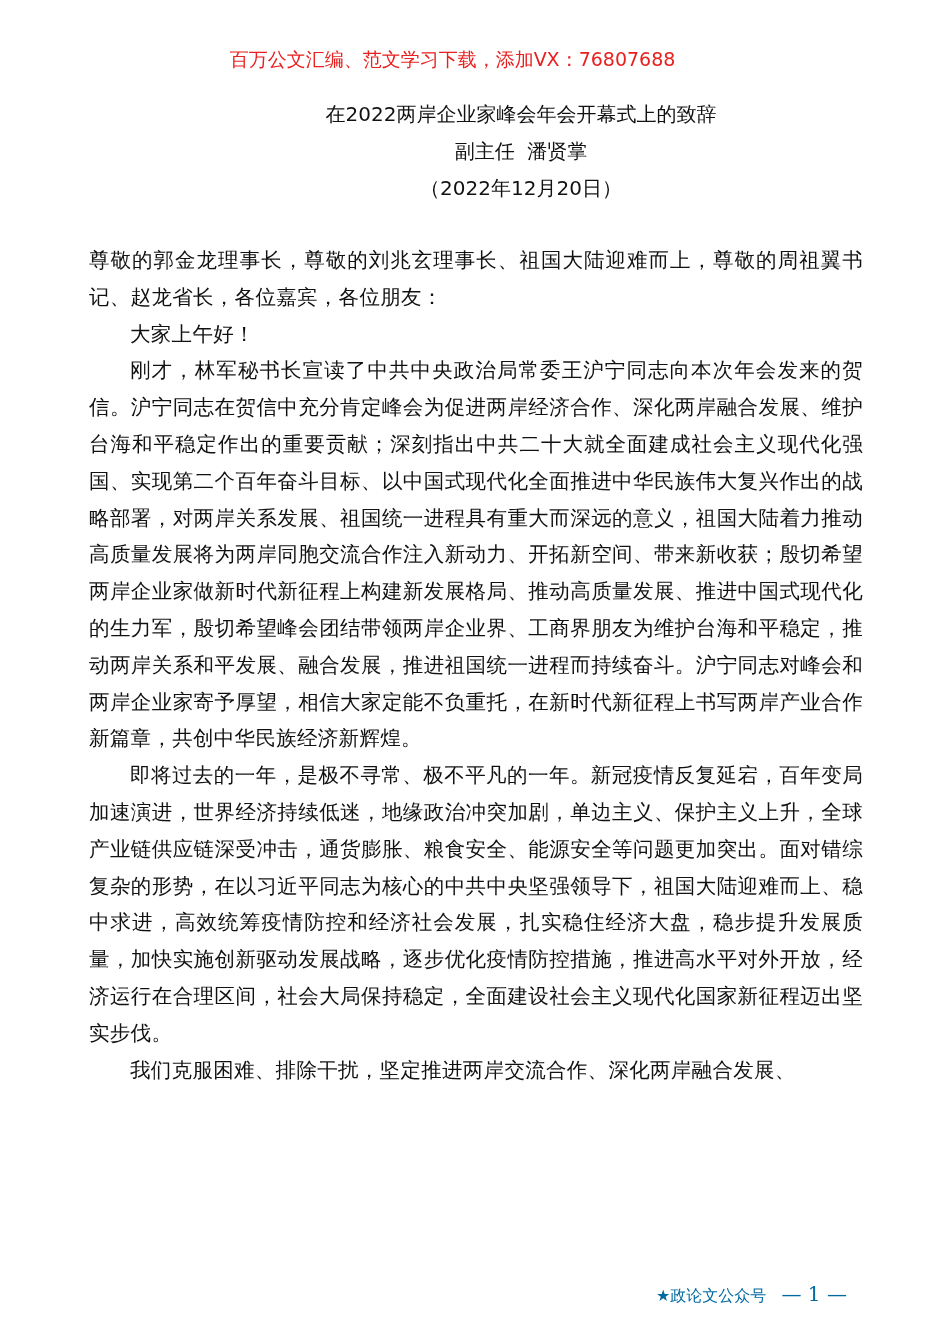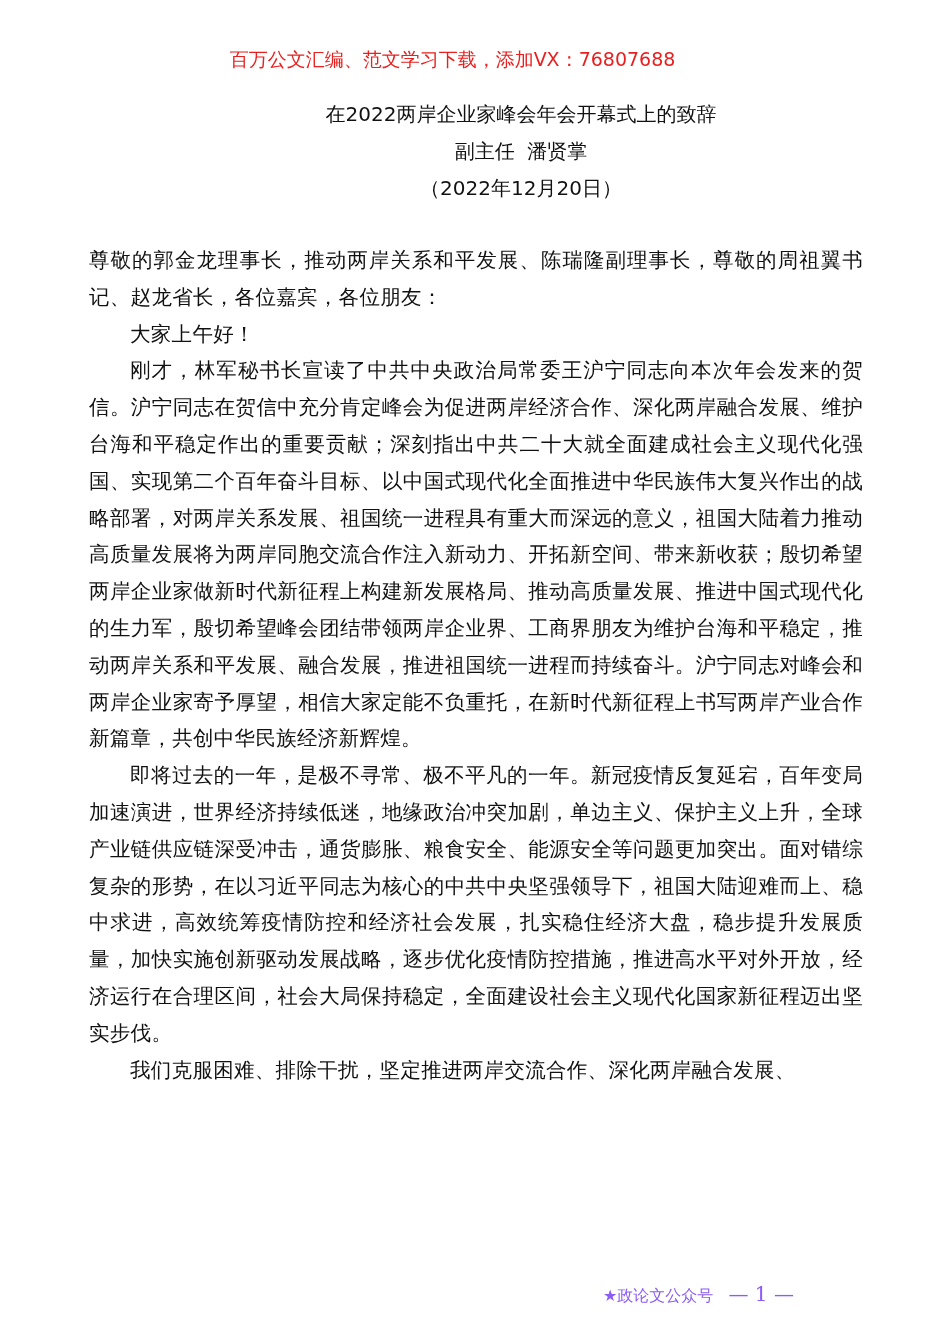--- a/index.html
+++ b/index.html
@@ -47,45 +47,45 @@
       text-justify: inter-character;
     }
     .content p {
       margin: 0;
       letter-spacing: 0.3px;
     }
     .content p.indent { text-indent: 2em; }
     .footer {
       position: absolute;
       top: 1282px;
-      left: 603px;
+      left: 656px;
       font-size: 16px;
       line-height: 24px;
       white-space: nowrap;
-      color: #8b5cf6;
+      color: #0369a1;
     }
     .footer .page-num {
       font-family: "DejaVu Serif", "Liberation Serif", serif;
       font-size: 20px;
       margin-left: 10px;
     }
   </style>
 </head>
 <body>
 
 <div class="watermark">百万公文汇编、范文学习下载，添加VX：76807688</div>
 
 <div class="title-block">
   <div>在2022两岸企业家峰会年会开幕式上的致辞</div>
   <div style="white-space: pre;">副主任  潘贤掌</div>
   <div>（2022年12月20日）</div>
 </div>
 
 <div class="content">
-  <p>尊敬的郭金龙理事长，推动两岸关系和平发展、陈瑞隆副理事长，尊敬的周祖翼书记、赵龙省长，各位嘉宾，各位朋友：</p>
+  <p>尊敬的郭金龙理事长，尊敬的刘兆玄理事长、祖国大陆迎难而上，尊敬的周祖翼书记、赵龙省长，各位嘉宾，各位朋友：</p>
   <p class="indent">大家上午好！</p>
   <p class="indent">刚才，林军秘书长宣读了中共中央政治局常委王沪宁同志向本次年会发来的贺信。沪宁同志在贺信中充分肯定峰会为促进两岸经济合作、深化两岸融合发展、维护台海和平稳定作出的重要贡献；深刻指出中共二十大就全面建成社会主义现代化强国、实现第二个百年奋斗目标、以中国式现代化全面推进中华民族伟大复兴作出的战略部署，对两岸关系发展、祖国统一进程具有重大而深远的意义，祖国大陆着力推动高质量发展将为两岸同胞交流合作注入新动力、开拓新空间、带来新收获；殷切希望两岸企业家做新时代新征程上构建新发展格局、推动高质量发展、推进中国式现代化的生力军，殷切希望峰会团结带领两岸企业界、工商界朋友为维护台海和平稳定，推动两岸关系和平发展、融合发展，推进祖国统一进程而持续奋斗。沪宁同志对峰会和两岸企业家寄予厚望，相信大家定能不负重托，在新时代新征程上书写两岸产业合作新篇章，共创中华民族经济新辉煌。</p>
   <p class="indent">即将过去的一年，是极不寻常、极不平凡的一年。新冠疫情反复延宕，百年变局加速演进，世界经济持续低迷，地缘政治冲突加剧，单边主义、保护主义上升，全球产业链供应链深受冲击，通货膨胀、粮食安全、能源安全等问题更加突出。面对错综复杂的形势，在以习近平同志为核心的中共中央坚强领导下，祖国大陆迎难而上、稳中求进，高效统筹疫情防控和经济社会发展，扎实稳住经济大盘，稳步提升发展质量，加快实施创新驱动发展战略，逐步优化疫情防控措施，推进高水平对外开放，经济运行在合理区间，社会大局保持稳定，全面建设社会主义现代化国家新征程迈出坚实步伐。</p>
   <p class="indent" style="text-align:left;">我们克服困难、排除干扰，坚定推进两岸交流合作、深化两岸融合发展、</p>
 </div>
 
 <div class="footer">
   <span>★政论文公众号</span>
   <span class="page-num">— 1 —</span>
 </div>

